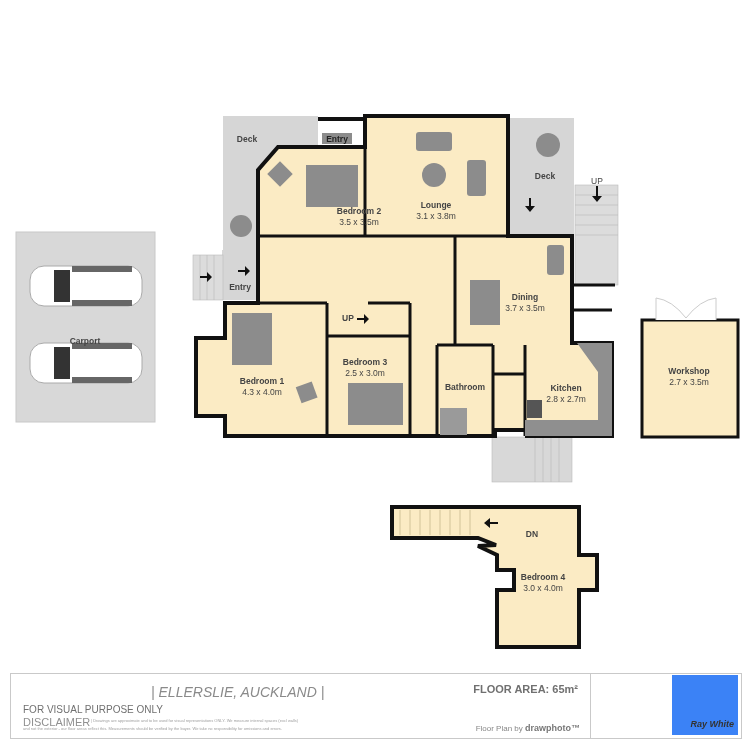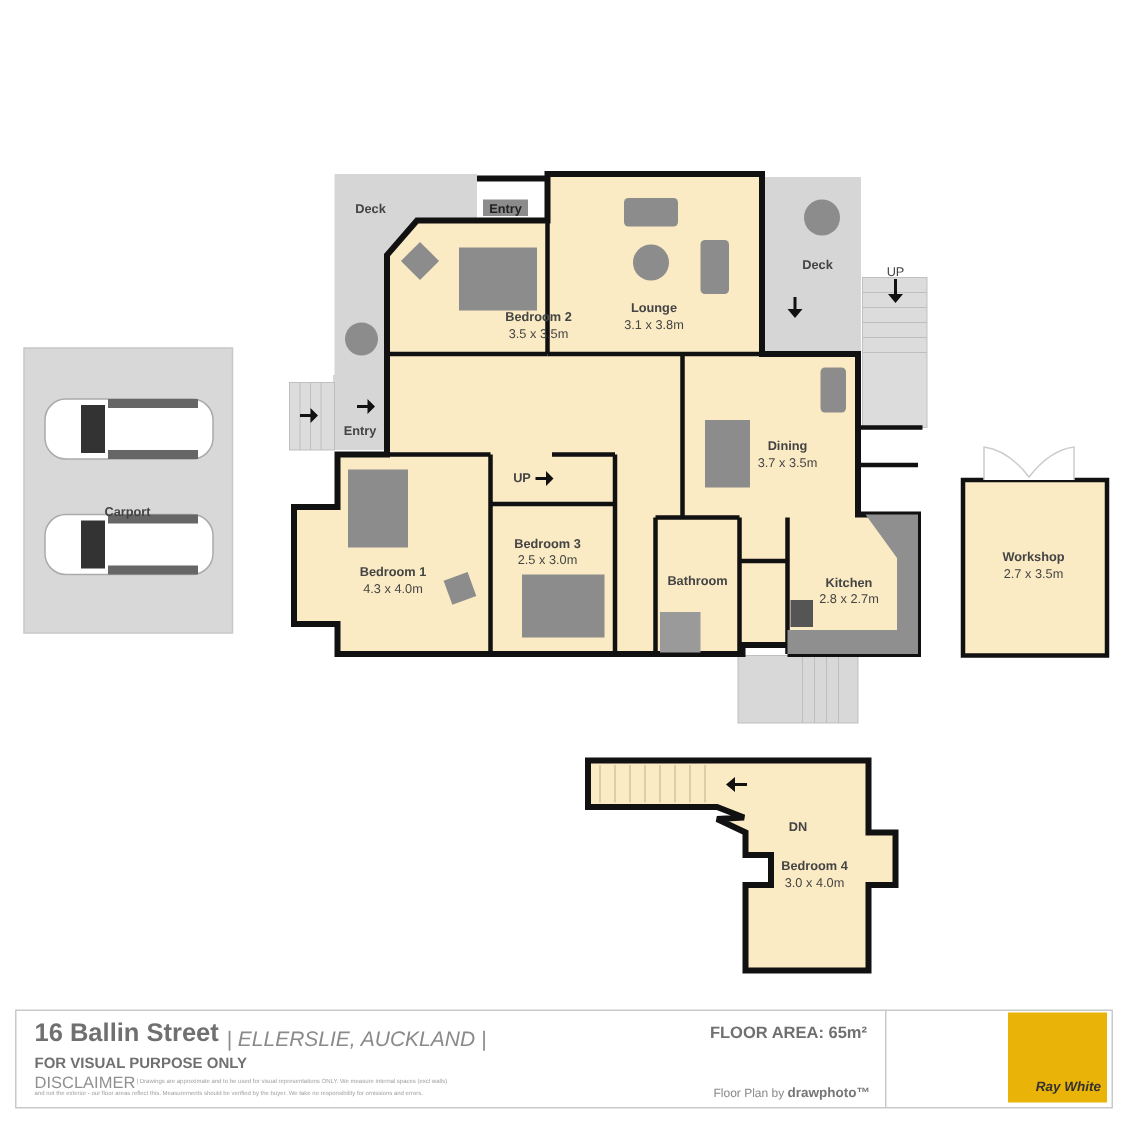--- a/index.html
+++ b/index.html
@@ -5,27 +5,27 @@
   html,body{margin:0;padding:0;background:#ffffff;}
   body{width:750px;height:750px;position:relative;overflow:hidden;font-family:"Liberation Sans",sans-serif;}
   .plan{position:absolute;left:0;top:0;width:750px;height:660px;}
   .lbl{position:absolute;font-family:Liberation Sans, sans-serif;font-weight:bold;font-size:8.5px;color:#444;text-align:center;line-height:11px;white-space:nowrap;transform:translateX(-50%);}
   .lbl .dim{display:block;font-weight:normal;}
   .footer{position:absolute;left:10px;top:673px;width:730px;height:64px;border:1px solid #c9c9c9;background:#fff;}
   .footer .left{position:absolute;left:0;top:0;width:579px;height:64px;border-right:1px solid #c9c9c9;}
   .addr{position:absolute;left:12px;top:5px;font-size:17px;font-weight:bold;color:#707070;}
   .suburb{position:absolute;left:140px;top:10px;font-size:14px;font-style:italic;color:#8a8a8a;}
   .area{position:absolute;right:12px;top:9px;font-size:11px;font-weight:bold;color:#707070;text-align:center;}
-  .visual{position:absolute;left:12px;top:30px;font-size:10px;font-weight:bold;color:#707070;}
+  .visual{position:absolute;left:12px;top:30px;font-size:10px;font-weight:normal;color:#707070;}
   .disc-title{position:absolute;left:12px;top:42px;font-size:11px;color:#909090;}
   .disc-text{position:absolute;left:80px;top:44px;font-size:4px;color:#a0a0a0;width:320px;line-height:5px;}
   .disc-text2{position:absolute;left:12px;top:52px;font-size:4px;color:#a0a0a0;width:380px;}
   .credit{position:absolute;right:10px;bottom:5px;font-size:8px;color:#888;}
   .credit b{font-size:9px;color:#777;}
-  .logo{position:absolute;left:672px;top:675px;width:66px;height:60px;background:#eab308;}
+  .logo{position:absolute;left:672px;top:675px;width:66px;height:60px;background:#3b82f6;}
   .logo span{position:absolute;right:4px;bottom:6px;font-size:9px;font-weight:bold;font-style:italic;color:#333;}
 </style>
 </head>
 <body>
 
 <svg class="plan" viewBox="0 0 750 660" width="750" height="660">
 
   <rect x="16" y="232" width="139" height="190" fill="#d8d8d8" stroke="#c8c8c8"></rect>
   <g>
     <rect x="30" y="266" width="112" height="40" rx="14" fill="#fff" stroke="#aaa"></rect>
@@ -138,25 +138,24 @@
 <div class="lbl" style="left:525px;top:280px;margin-top:12px;"><span>Dining</span><span class="dim">3.7 x 3.5m</span></div>
 <div class="lbl" style="left:262px;top:376px;"><span>Bedroom 1</span><span class="dim">4.3 x 4.0m</span></div>
 <div class="lbl" style="left:365px;top:357px;"><span>Bedroom 3</span><span class="dim">2.5 x 3.0m</span></div>
 <div class="lbl" style="left:465px;top:382px;"><span>Bathroom</span></div>
 <div class="lbl" style="left:566px;top:383px;"><span>Kitchen</span><span class="dim">2.8 x 2.7m</span></div>
 <div class="lbl" style="left:85px;top:336px;"><span>Carport</span></div>
 <div class="lbl" style="left:689px;top:366px;"><span>Workshop</span><span class="dim">2.7 x 3.5m</span></div>
 <div class="lbl" style="left:543px;top:572px;"><span>Bedroom 4</span><span class="dim">3.0 x 4.0m</span></div>
 <div class="lbl" style="left:597px;top:176px;font-weight:normal;"><span>UP</span></div>
 <div class="lbl" style="left:348px;top:313px;"><span>UP</span></div>
-<div class="lbl" style="left:508px;top:546px;padding-left:48px;"><span>DN</span></div>
+<div class="lbl" style="left:508px;top:529px;padding-left:48px;"><span>DN</span></div>
 
 <div class="footer">
   <div class="left">
-    <div class="addr">16 Ballin Street</div>
     <div class="suburb">| ELLERSLIE, AUCKLAND |</div>
     <div class="area">FLOOR AREA: 65m²</div>
     <div class="visual">FOR VISUAL PURPOSE ONLY</div>
     <div class="disc-title">DISCLAIMER</div>
     <div class="disc-text">| Drawings are approximate and to be used for visual representations ONLY. We measure internal spaces (excl walls)</div>
     <div class="disc-text2">and not the exterior - our floor areas reflect this. Measurements should be verified by the buyer. We take no responsibility for omissions and errors.</div>
     <div class="credit"><span>Floor Plan by </span><b>drawphoto™</b></div>
   </div>
 </div>
 <div class="logo">

